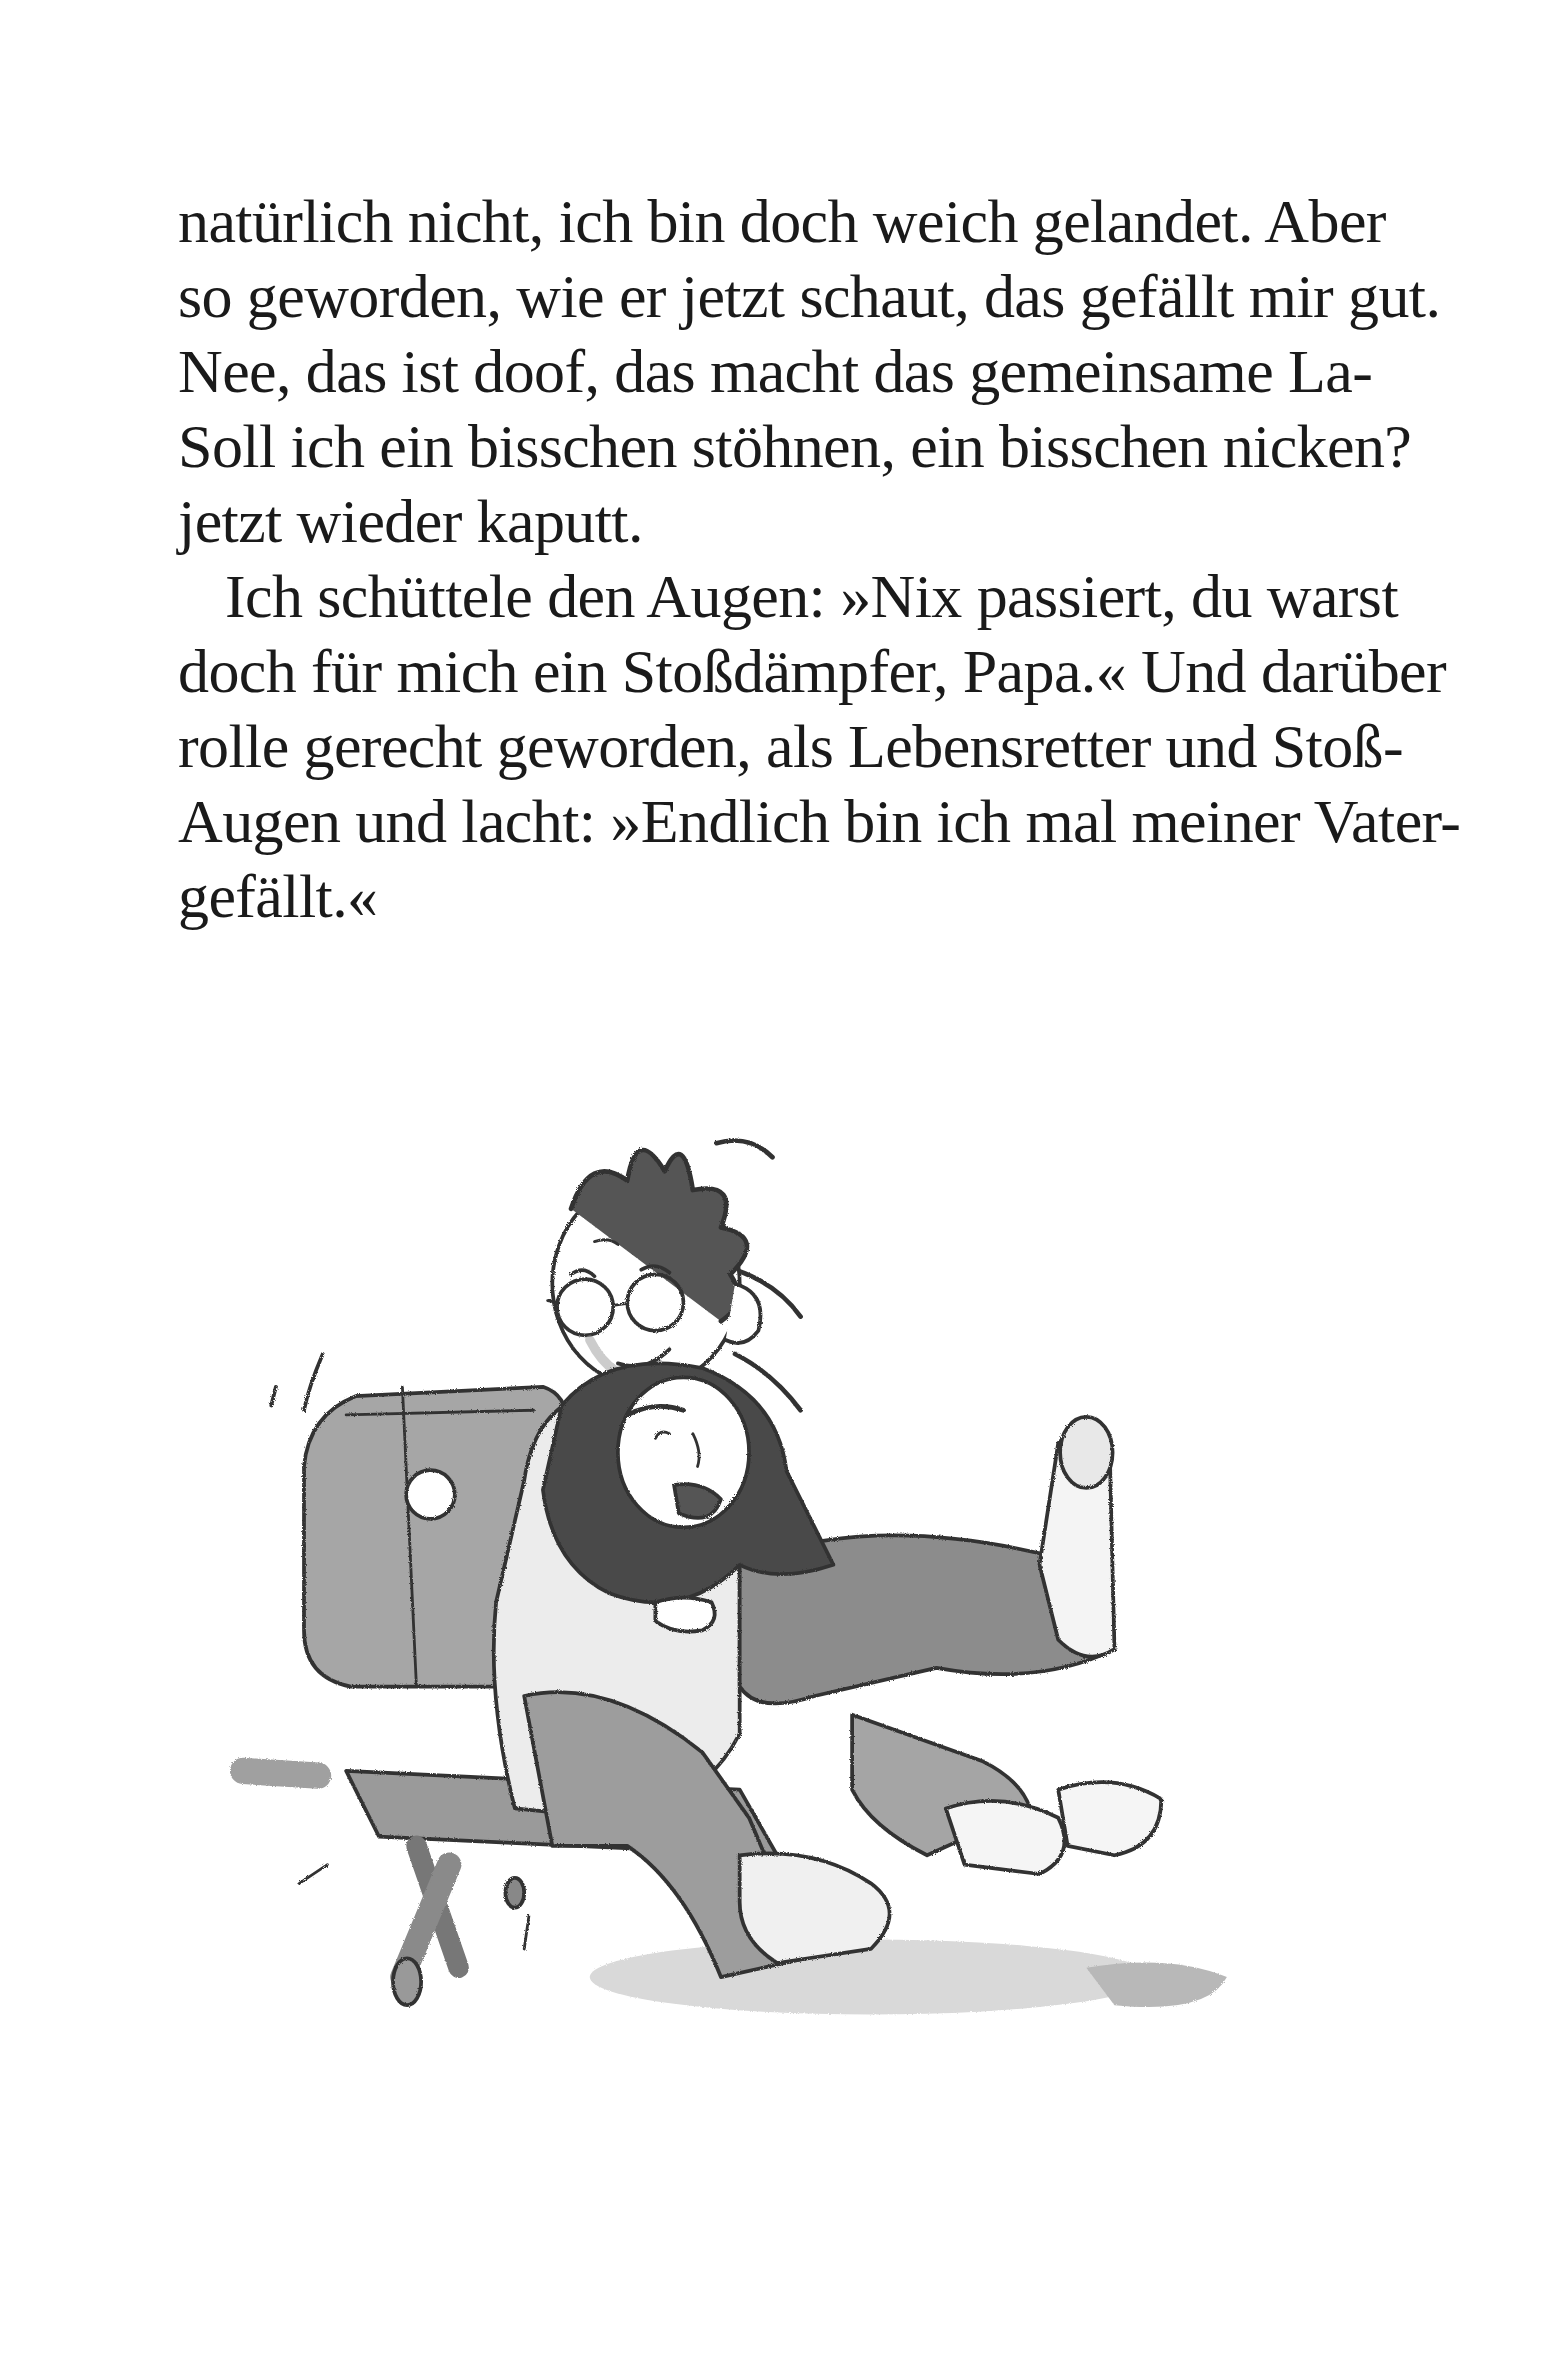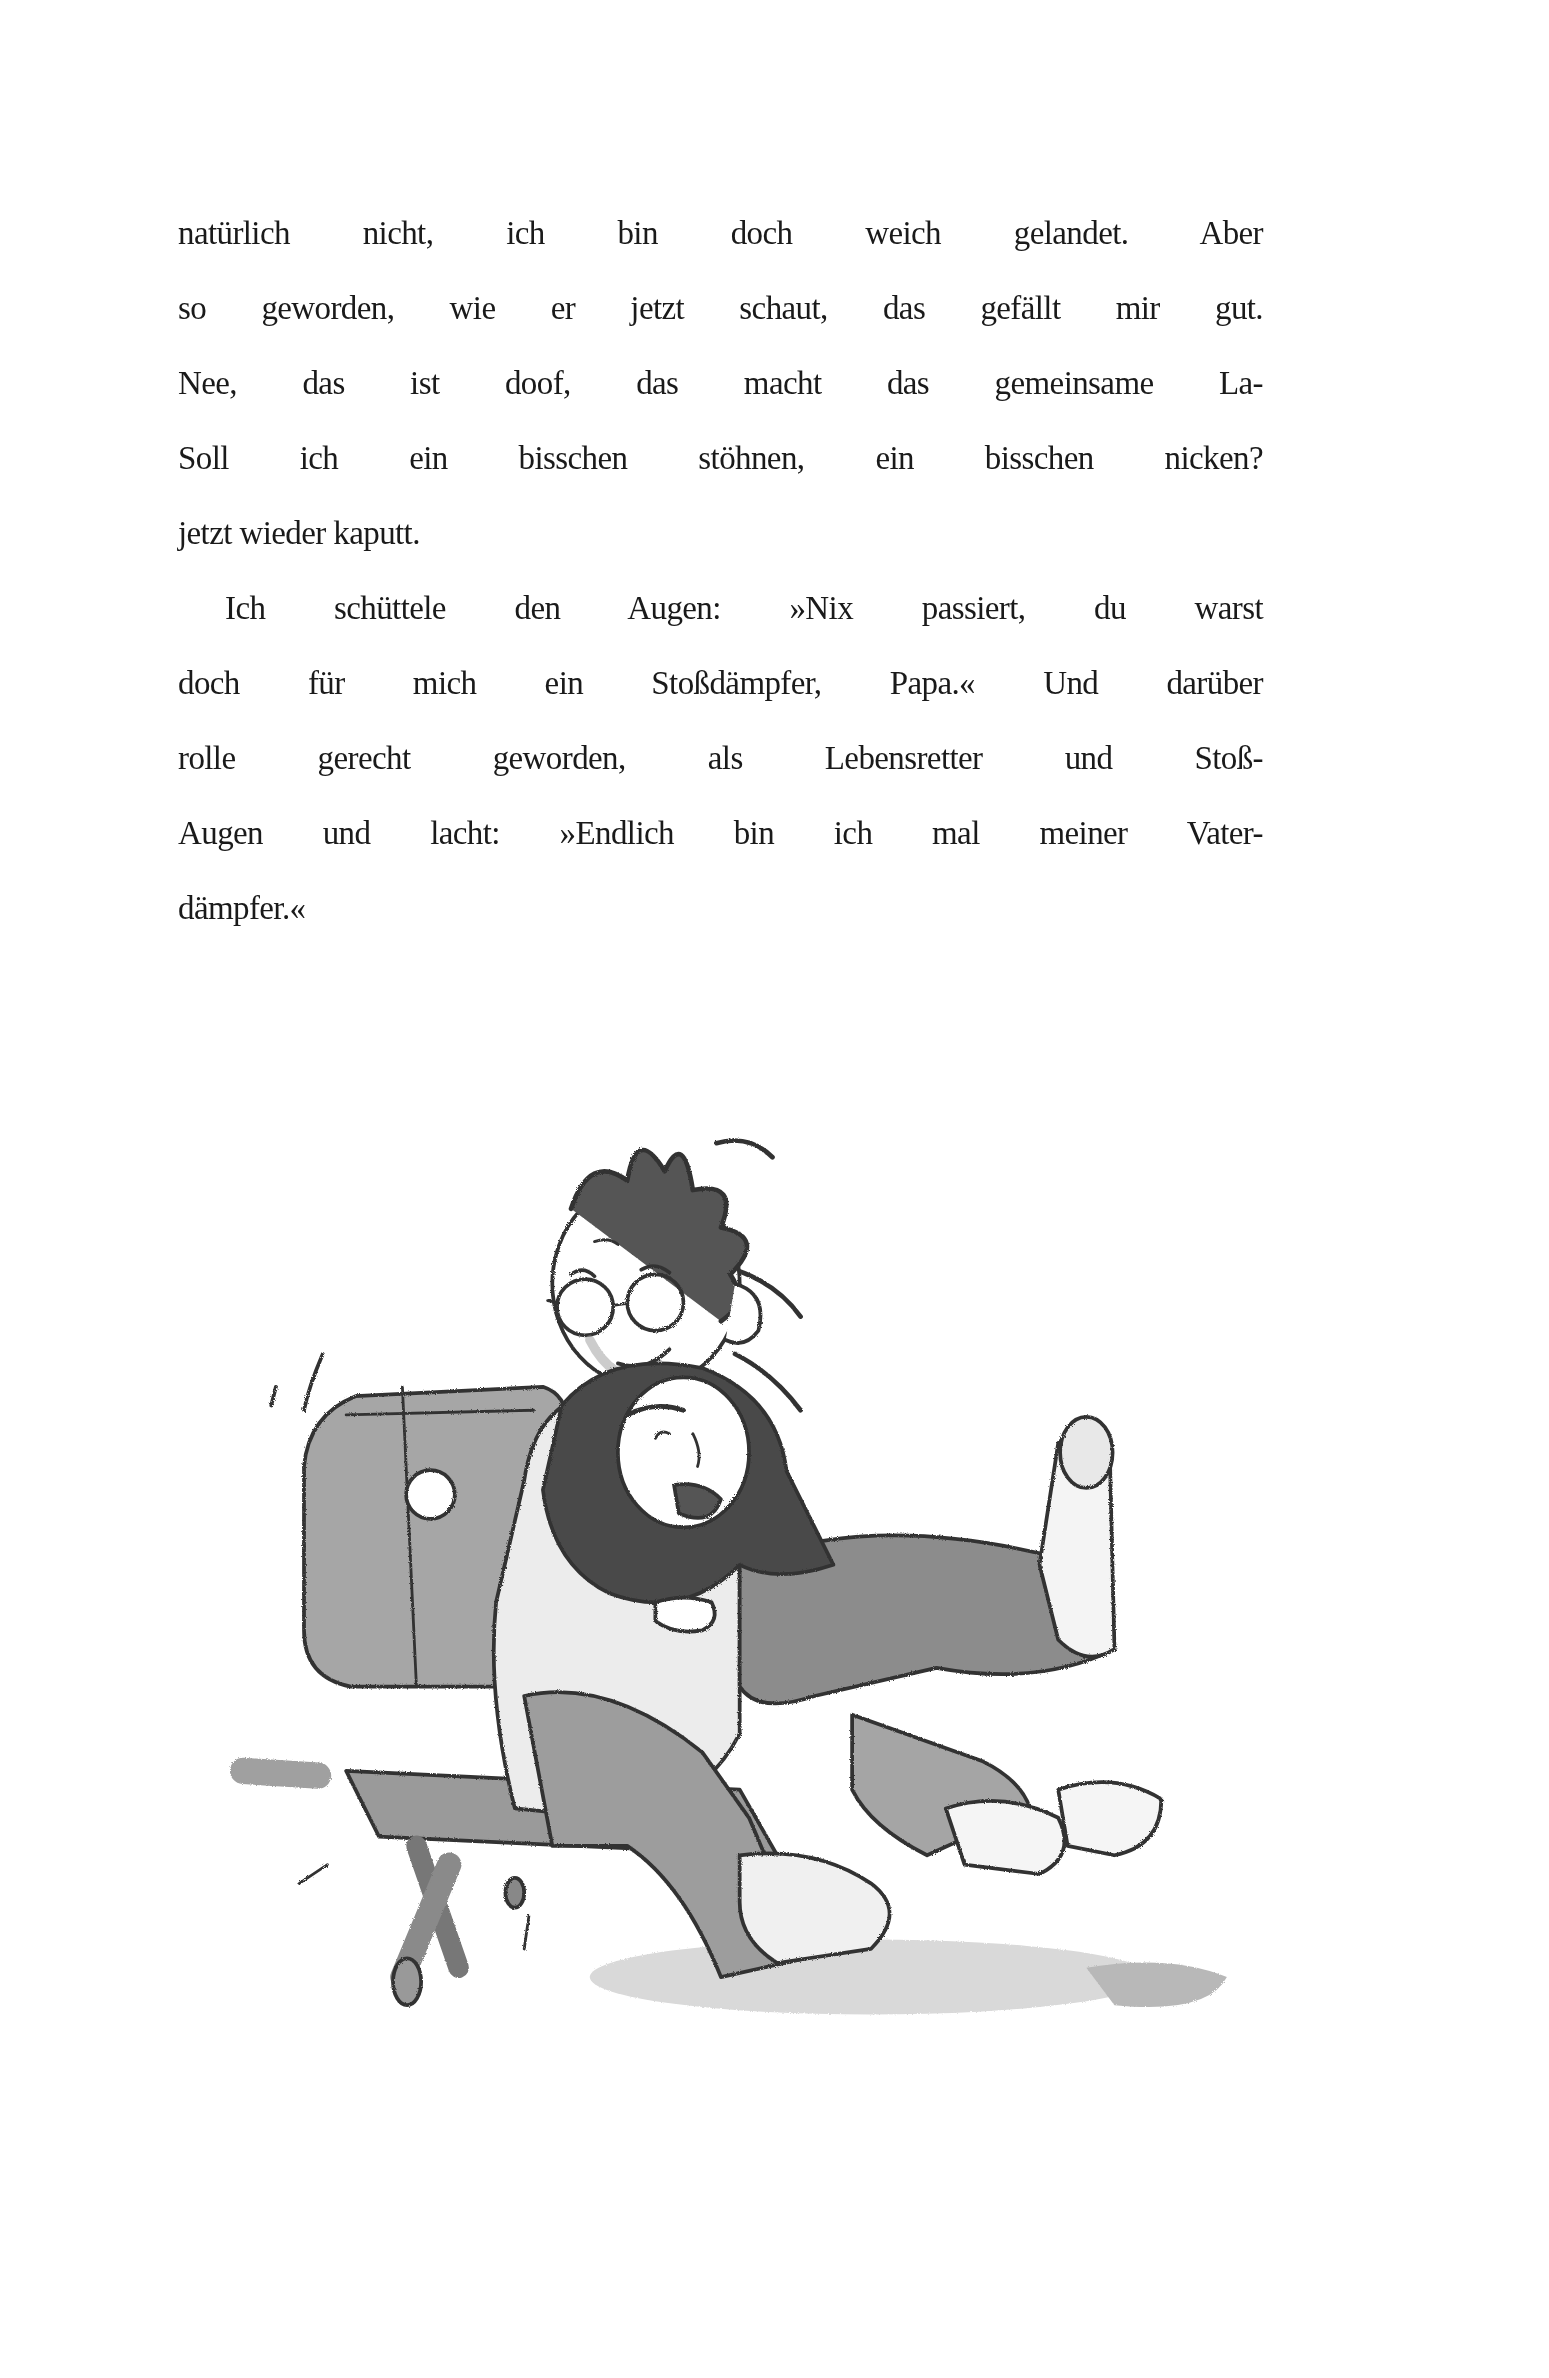--- a/index.html
+++ b/index.html
@@ -1,21 +1,21 @@
 <!DOCTYPE html>
 <html style="font-size:15px"><head>
 <meta charset="utf-8">
 <style>
   html, body { margin: 0; padding: 0; background: #ffffff; }
   body { width: 1550px; height: 2379px; position: relative; overflow: hidden; }
   .page { position: absolute; left: 0; top: 0; width: 1550px; height: 2379px; background: #fff; }
   .text-block {
-    position: absolute; left: 178px; top: 196px; width: 1085px;
+    position: absolute; left: 178px; top: 184px; width: 1085px;
     font-family: "Liberation Serif", "DejaVu Serif", serif;
-    font-size: 33px; line-height: 75px; color: #1a1a1a;
+    font-size: 62px; line-height: 75px; color: #1a1a1a;
   }
   .line {
     display: block; height: 75px; white-space: nowrap;
     text-align: justify; text-align-last: justify;
     letter-spacing: -0.6px;
   }
   .line.last { text-align-last: left; }
   .line.indent { padding-left: 47px; }
   .illustration { position: absolute; left: 215px; top: 1040px; width: 1040px; height: 1059px; }
 </style>
@@ -29,21 +29,21 @@
       <span class="line">so geworden, wie er jetzt schaut, das gefällt mir gut.</span>
       <span class="line">Nee, das ist doof, das macht das gemeinsame La-</span>
       <span class="line">Soll ich ein bisschen stöhnen, ein bisschen nicken?</span>
       <span class="line last">jetzt wieder kaputt.</span>
     </div>
     <div>
       <span class="line indent">Ich schüttele den Augen: »Nix passiert, du warst</span>
       <span class="line">doch für mich ein Stoßdämpfer, Papa.« Und darüber</span>
       <span class="line">rolle gerecht geworden, als Lebensretter und Stoß-</span>
       <span class="line">Augen und lacht: »Endlich bin ich mal meiner Vater-</span>
-      <span class="line last">dämpfer.«</span>
+      <span class="line last">gefällt.«</span>
     </div>
   </div>
 
   <svg class="illustration" viewBox="0 0 1110 1130" xmlns="http://www.w3.org/2000/svg">
     <defs>
       <filter id="pencil" x="-5%" y="-5%" width="110%" height="110%">
         <feTurbulence type="fractalNoise" baseFrequency="0.9" numOctaves="2" result="n"></feTurbulence>
         <feDisplacementMap in="SourceGraphic" in2="n" scale="3"></feDisplacementMap>
       </filter>
       <radialGradient id="shade" cx="50%" cy="50%" r="60%">

